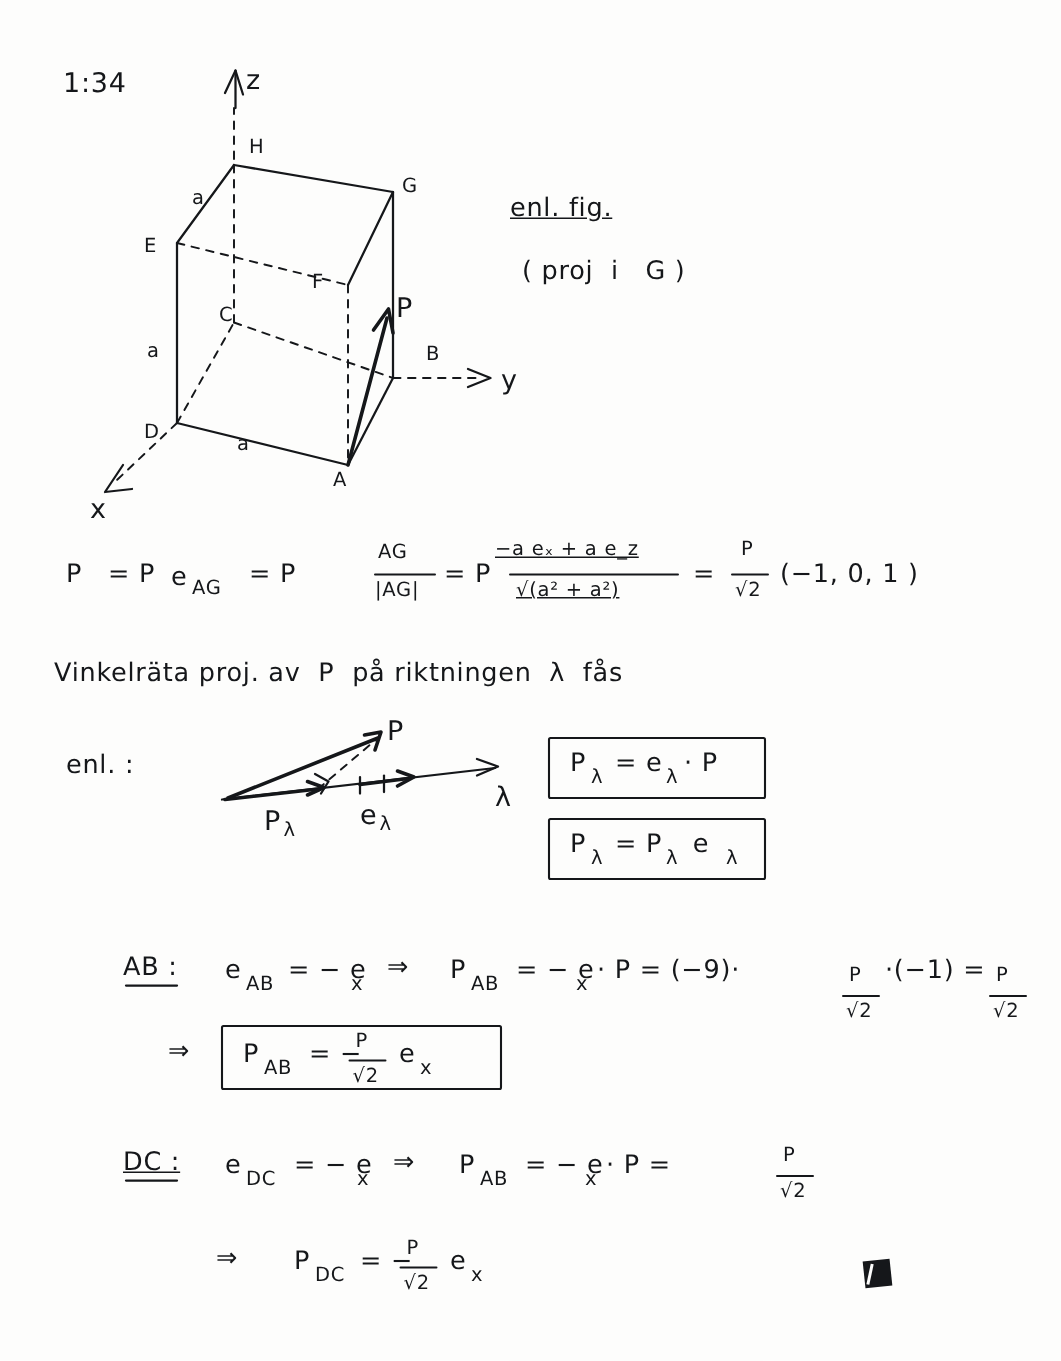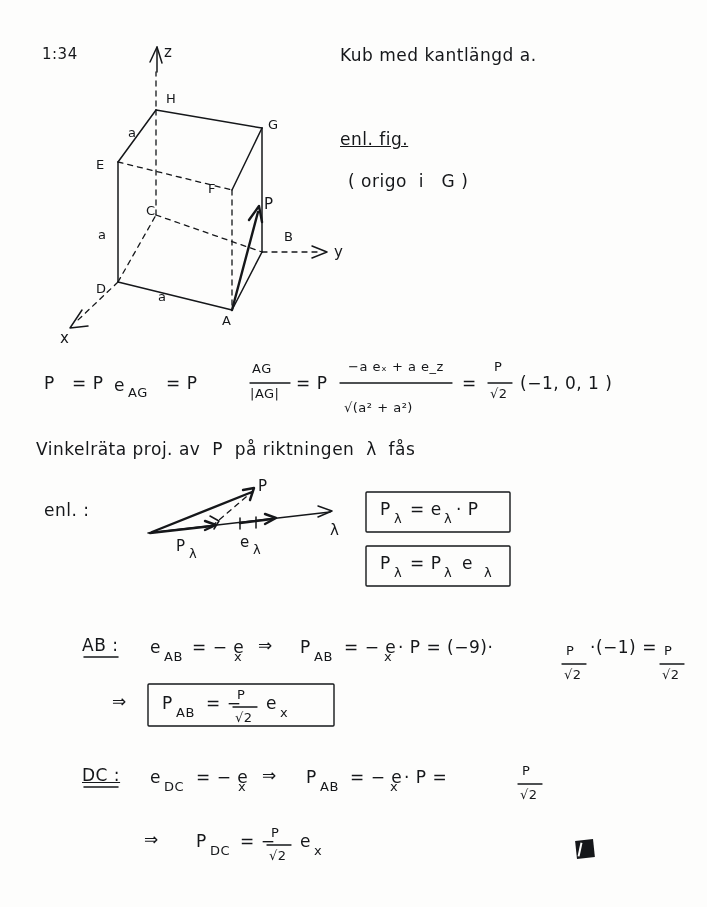--- a/index.html
+++ b/index.html
@@ -23,21 +23,21 @@
   
   .hw {
     position: absolute;
     font-family: "DejaVu Sans", sans-serif;
     color: #15171a;
     white-space: pre;
     line-height: 1.15;
     letter-spacing: 0.5px;
   }
   .hw.small { font-size: 13px; }
-  .hw.med   { font-size: 15px; }
+  .hw.med   { font-size: 18px; }
   .hw.big   { font-size: 17px; }
 
   
   svg.art {
     position: absolute;
     left: 0; top: 0;
     width: 707px;
     height: 907px;
     overflow: visible;
   }
@@ -149,23 +149,22 @@
     <line class="frac" x1="233" y1="707" x2="257" y2="707"></line>
     <line class="frac" x1="518" y1="784" x2="542" y2="784"></line>
     <line class="frac" x1="267" y1="845" x2="291" y2="845"></line>
 
     <line x1="84" y1="657" x2="118" y2="657"></line>
     <line x1="84" y1="787" x2="118" y2="787"></line>
   </svg>
 
   <div class="hw med" style="left:42px; top:46px;">1:34</div>
 
-  <div class="hw big" style="left:340px; top:46px;">Kub med kantlängd a.</div>
   <div class="hw big" style="left:340px; top:130px;text-decoration:underline;">enl. fig.</div>
-  <div class="hw big" style="left:348px; top:172px;">( origo  i   G )</div>
+  <div class="hw big" style="left:348px; top:172px;">( proj  i   G )</div>
 
   <div class="hw med" style="left:164px; top:44px;">z</div>
   <div class="hw med" style="left:334px; top:244px;">y</div>
   <div class="hw med" style="left:60px; top:330px;">x</div>
 
   <div class="hw small" style="left:166px; top:92px;">H</div>
   <div class="hw small" style="left:268px; top:118px;">G</div>
   <div class="hw small" style="left:96px; top:158px;">E</div>
   <div class="hw small" style="left:208px; top:182px;">F</div>
   <div class="hw small" style="left:146px; top:204px;">C</div>
@@ -182,22 +181,22 @@
   <div class="hw big" style="left:72px; top:374px;">= P</div>
   <div class="hw big" style="left:114px; top:376px;">e</div>
   <div class="hw small" style="left:128px; top:386px;">AG</div>
   <div class="hw big" style="left:166px; top:374px;">= P</div>
 
   <div class="hw small" style="left:252px; top:362px;">AG</div>
   <div class="hw small" style="left:250px; top:387px;">|AG|</div>
 
   <div class="hw big" style="left:296px; top:374px;">= P</div>
 
-  <div class="hw small" style="left:348px; top:360px;">−a eₓ + a e_z</div>
-  <div class="hw small" style="left:344px; top:401px;">√(a² + a²)</div>
+  <div class="hw small" style="left:330px; top:360px;text-decoration:underline;">−a eₓ + a e_z</div>
+  <div class="hw small" style="left:344px; top:387px;text-decoration:underline;">√(a² + a²)</div>
 
   <div class="hw big" style="left:462px; top:374px;">=</div>
   <div class="hw small" style="left:494px; top:360px;">P</div>
   <div class="hw small" style="left:490px; top:387px;">√2</div>
   <div class="hw big" style="left:520px; top:374px;">(−1, 0, 1 )</div>
 
   <div class="hw big" style="left:36px; top:440px;">Vinkelräta proj. av  P  på riktningen  λ  fås</div>
   <div class="hw big" style="left:44px; top:501px;">enl. :</div>
 
   <div class="hw med" style="left:258px; top:478px;">P</div>

